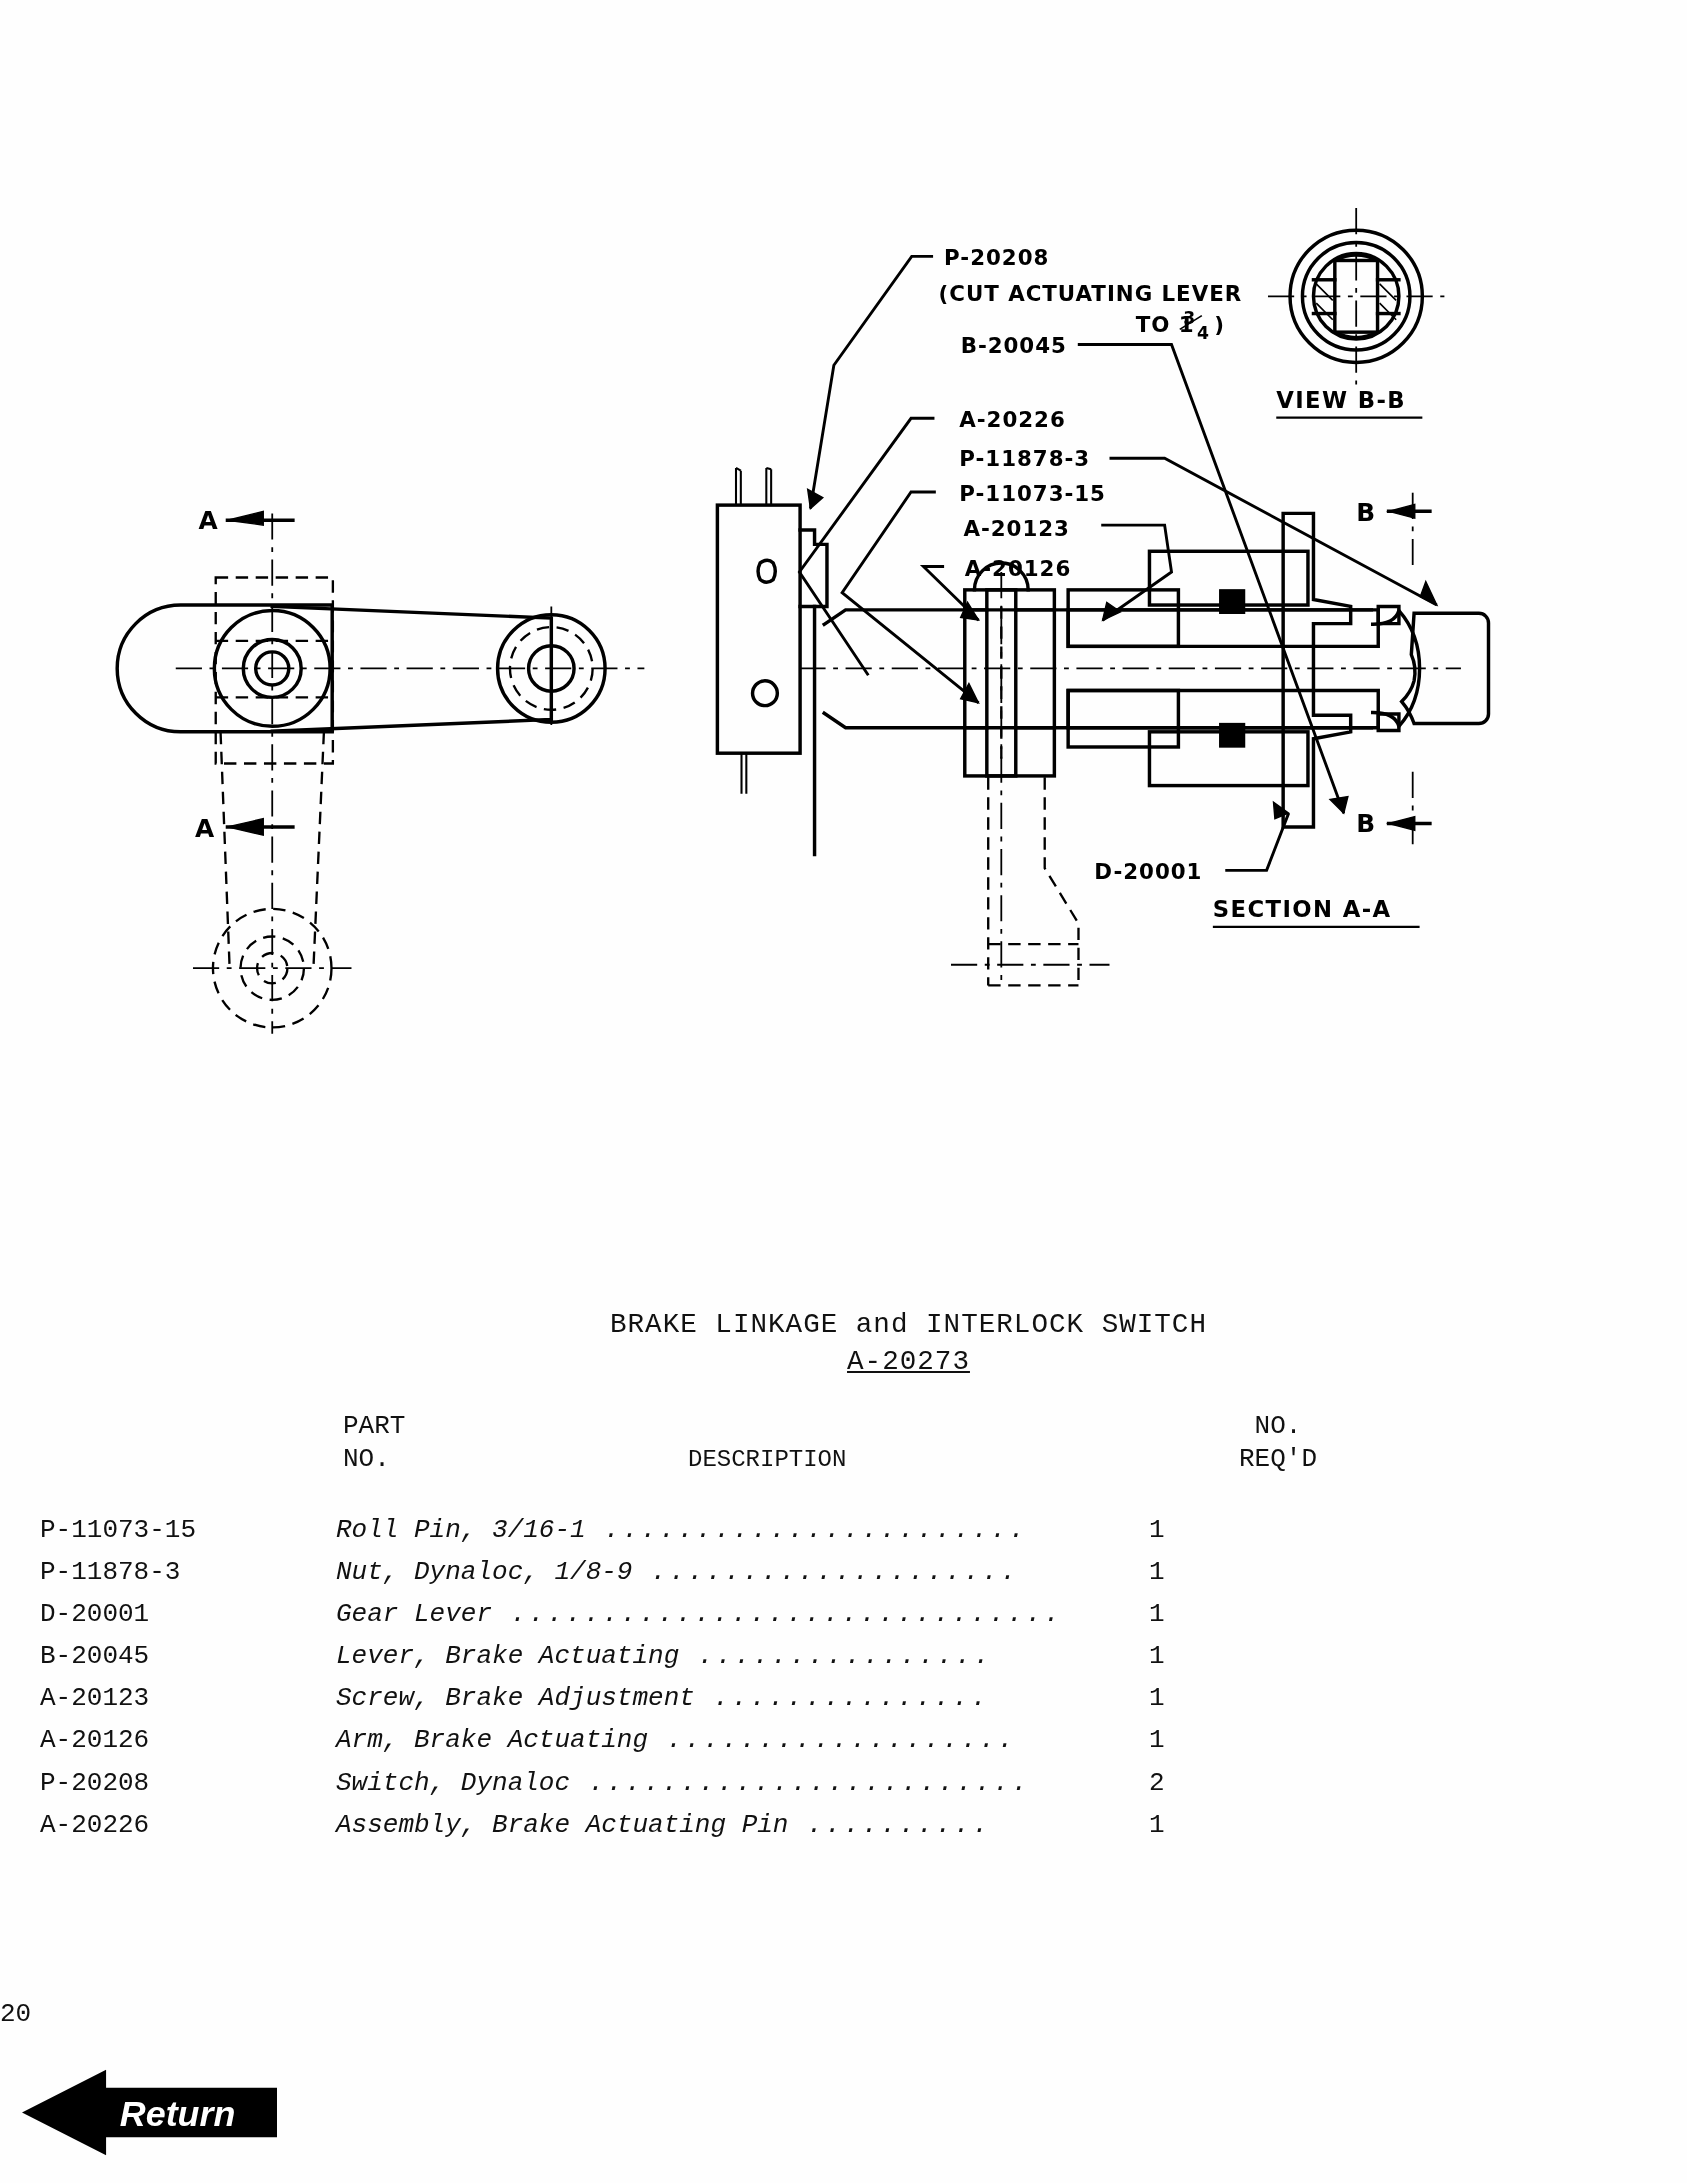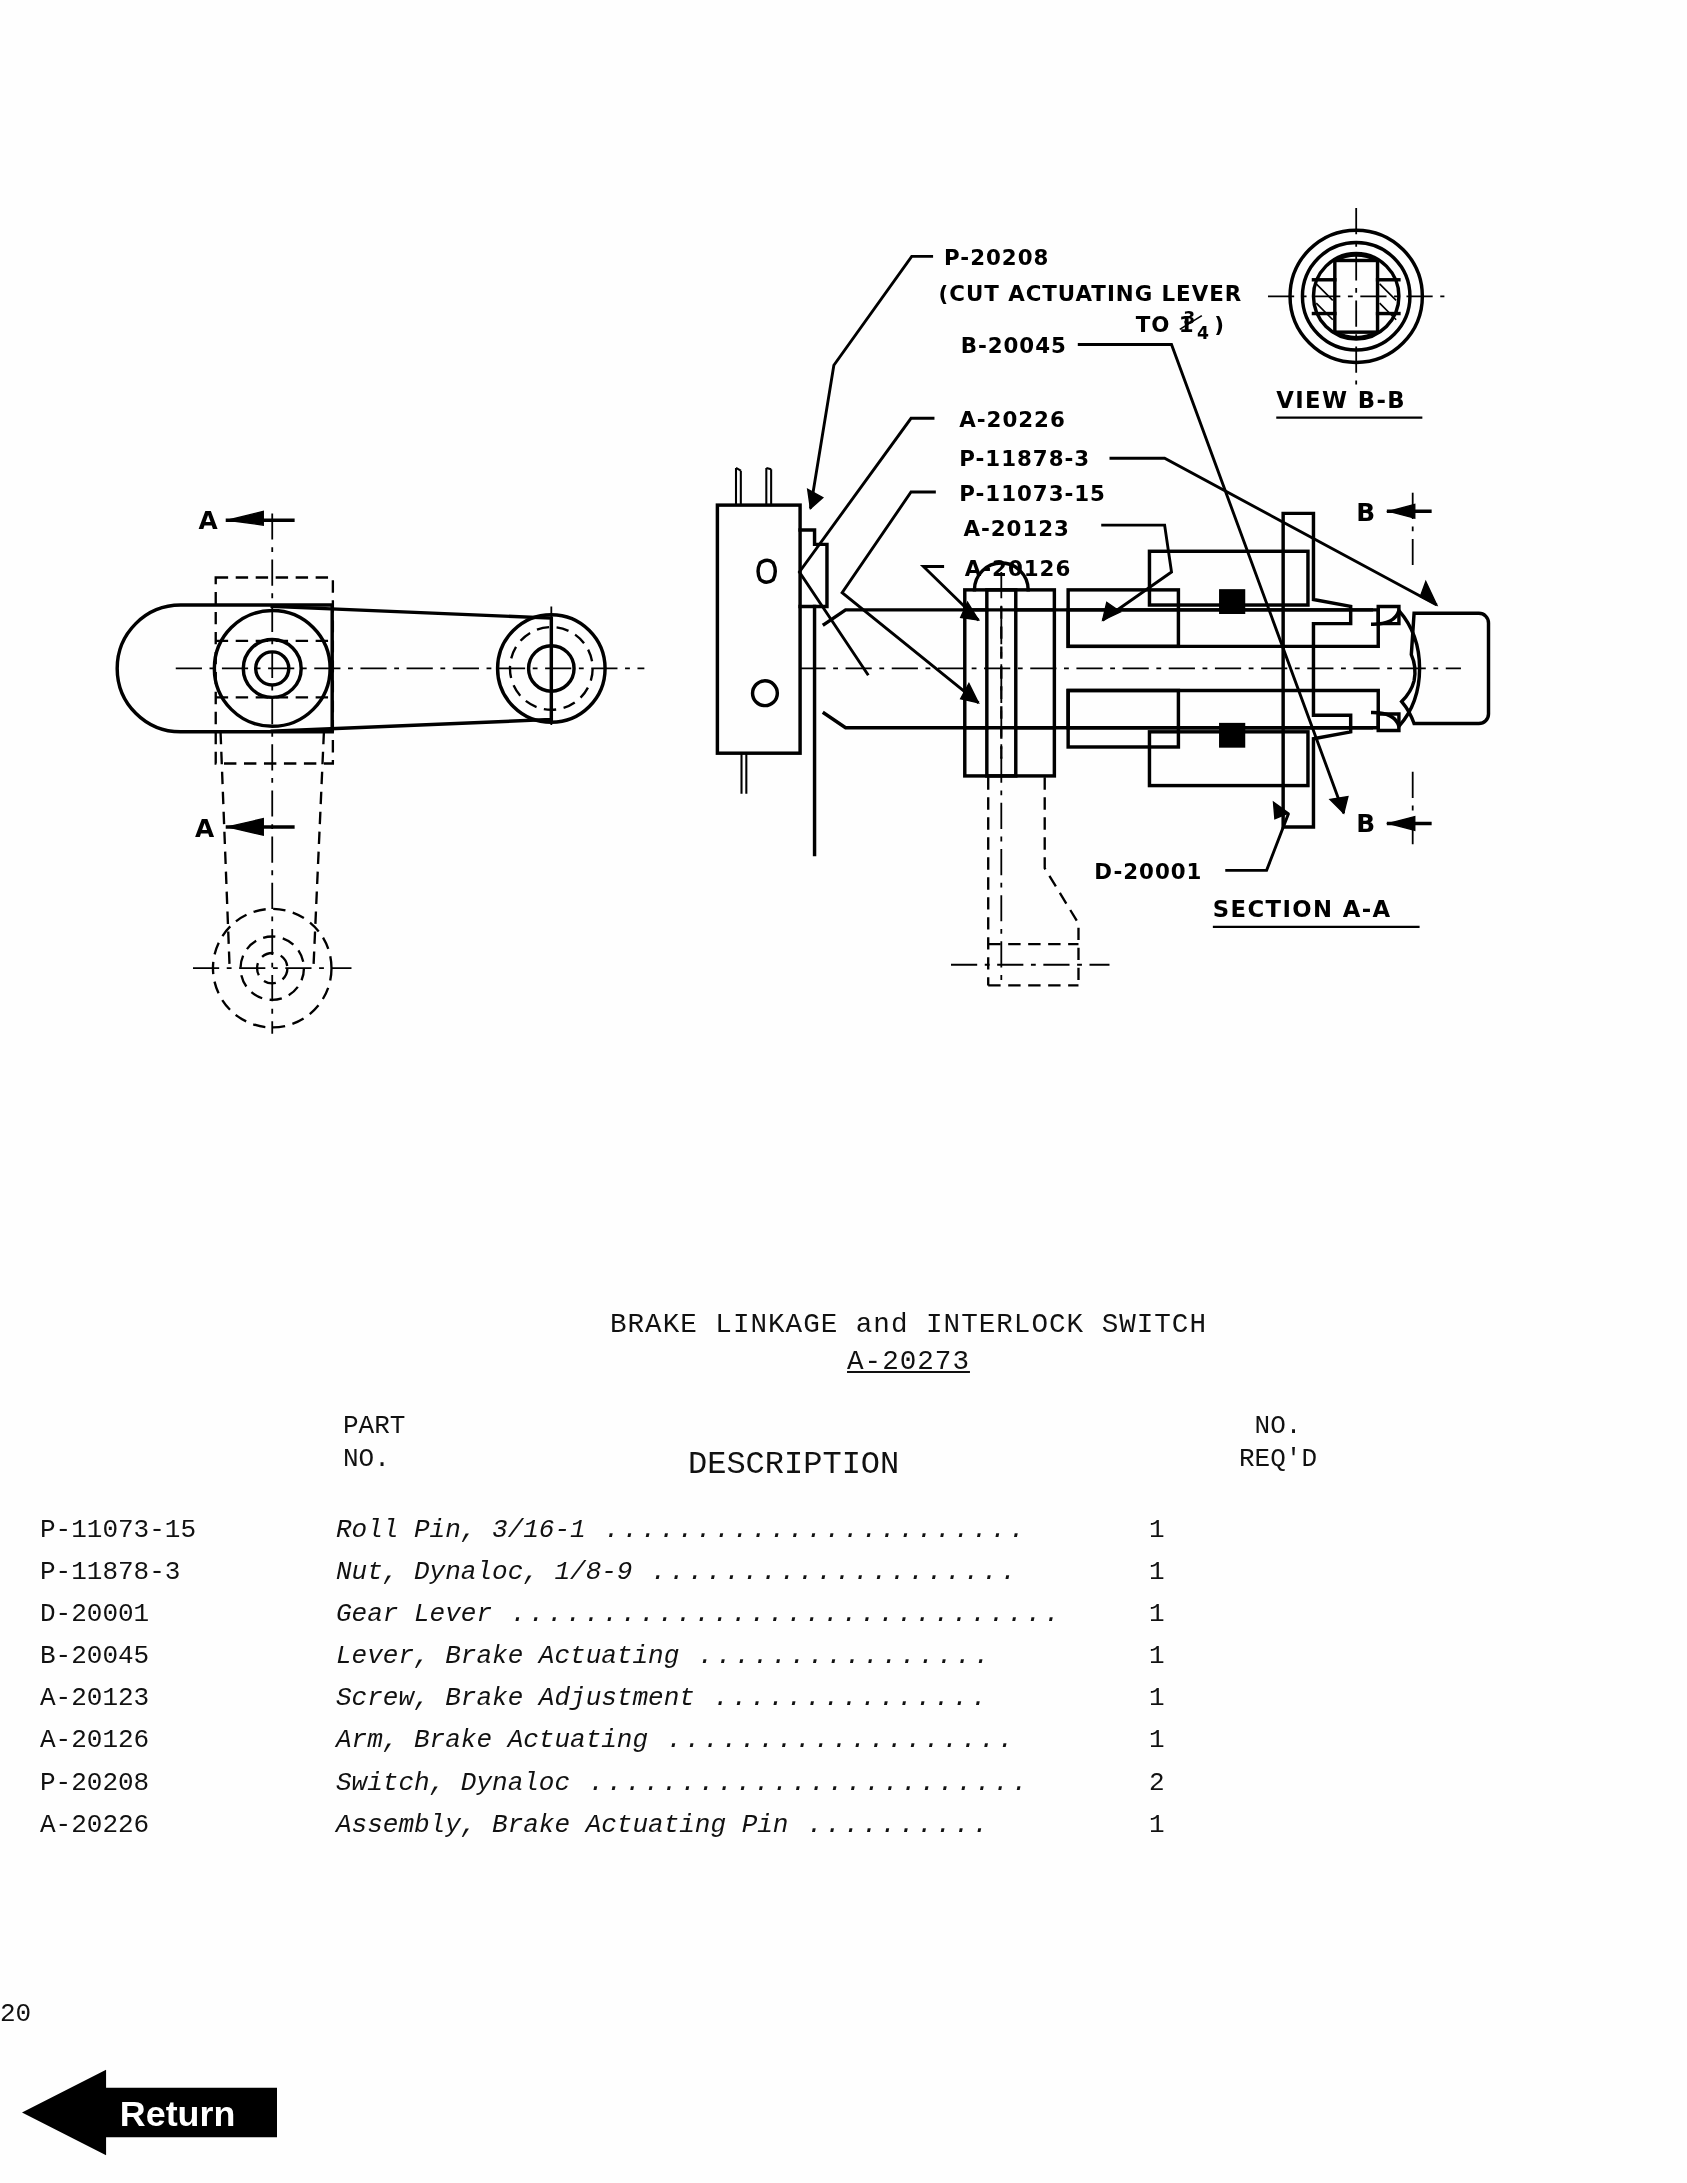--- a/index.html
+++ b/index.html
@@ -53,21 +53,21 @@
   }
   .pl-subtitle{
     text-align:center;font-size:27.6px;letter-spacing:1px;
     margin:0 0 33px 0;padding-left:50px;text-decoration:underline;
   }
   .pl-head{position:relative;height:76px;}
   .pl-head .h-part{
     position:absolute;left:258px;top:0;font-size:26px;line-height:1.28;margin-left:45px;
   }
   .pl-head .h-desc{
-    position:absolute;left:648px;top:36px;font-size:32px;
+    position:absolute;left:648px;top:36px;font-size:24px;
   }
   .pl-head .h-req{
     position:absolute;left:1199px;top:0;font-size:26px;line-height:1.28;text-align:center;
   }
   table.pl{
     border-collapse:collapse;margin-top:23.4px;width:1687px;
     table-layout:fixed;
   }
   table.pl td{
     font-size:26px;padding:0;vertical-align:baseline;
@@ -79,20 +79,21 @@
   .leader{letter-spacing:2.8px;}
 
   
   #page-number{
     position:absolute;left:0;top:1999px;width:1687px;text-align:left;
     font-family:"Liberation Mono",monospace;font-size:26px;
   }
   #return-button{
     position:absolute;left:22px;top:2067px;width:255px;height:91px;
     cursor:pointer;
+    font-style:italic;
   }
   #return-button svg{display:block;width:255px;height:91px;}
   .ret-text{
     font-family:"Liberation Sans",sans-serif;font-weight:700;
     font-size:52px;fill:#ffffff;
   }
 </style>
 </head>
 <body>
 

